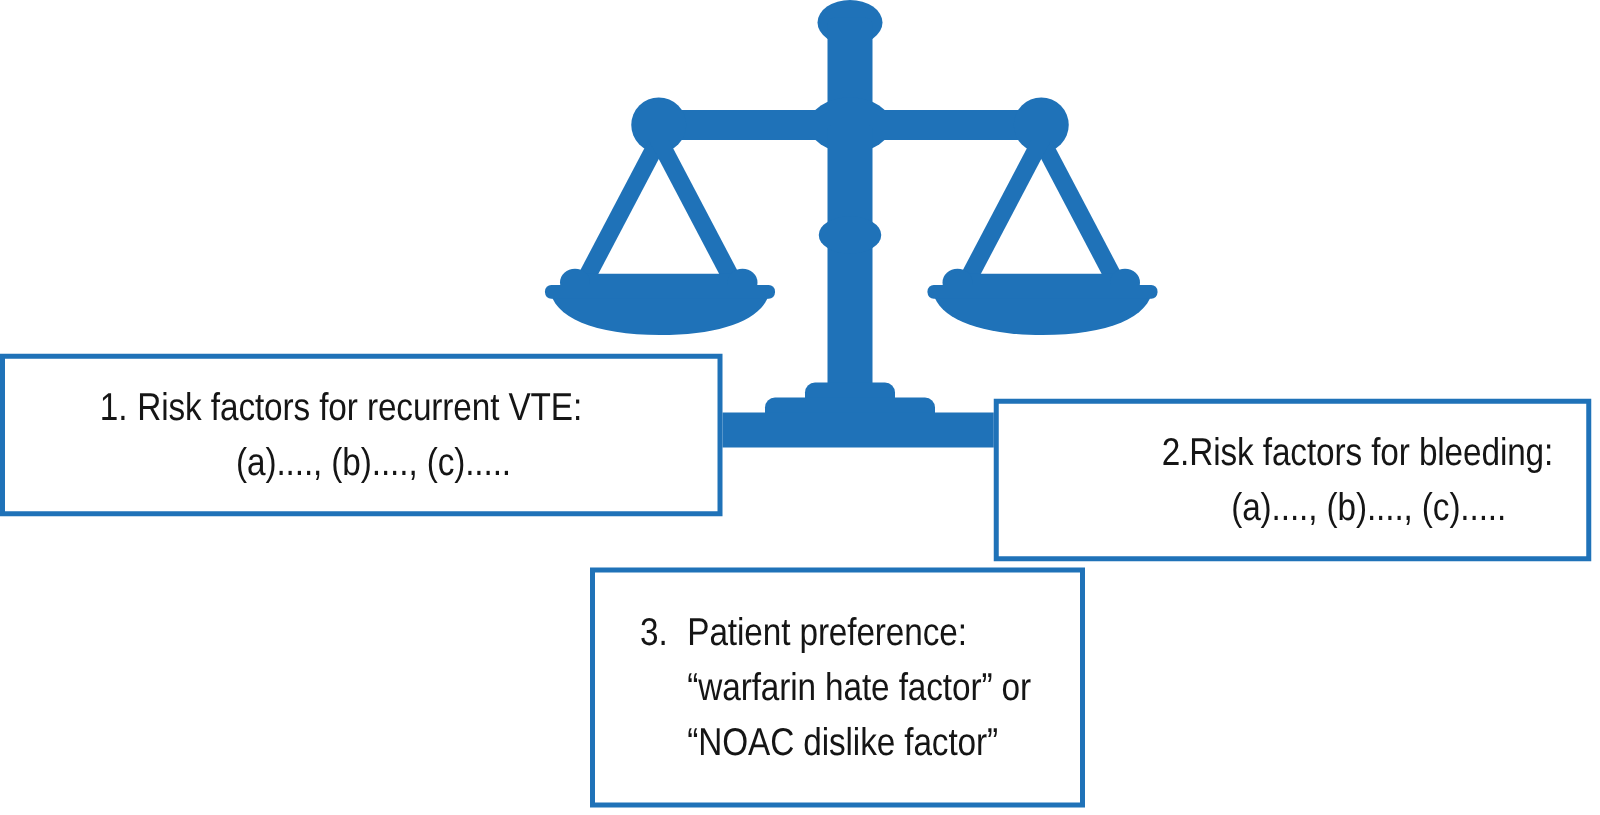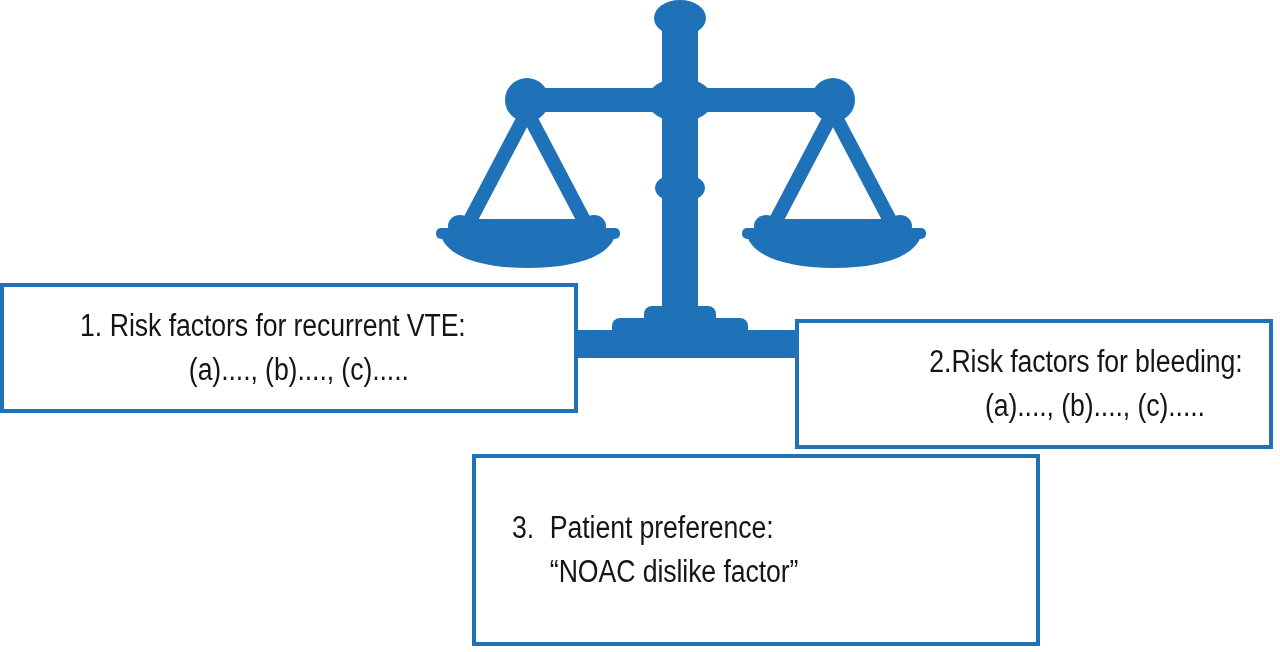--- a/index.html
+++ b/index.html
@@ -44,21 +44,21 @@
   #box-bleeding {
     left: 795px;
     top: 283px;
     width: 478px;
     height: 130px;
     margin-top: 36px;
   }
   #box-preference {
     left: 472px;
     top: 454px;
-    width: 568px;
+    width: 396px;
     height: 192px;
   }
 
   .box-inner {
     position: absolute;
     left: 0;
     right: 0;
     top: 50%;
     transform: translateY(-50%);
     padding: 0 14px;
@@ -163,17 +163,18 @@
   <div class="factor-box" id="box-bleeding">
     <div class="box-inner">
       <span class="line"><span class="line-scale-right"><span class="num-marker">2.</span><span>Risk factors for bleeding:</span></span></span>
       <span class="line"><span class="line-scale-right"><span>(a)...., (b)...., (c).....</span><span class="indent"></span></span></span>
     </div>
   </div>
 
   <div class="factor-box" id="box-preference">
     <div class="box-inner">
       <span class="line"><span class="line-scale"><span class="num-marker">3.</span><span>Patient preference:</span></span></span>
+      <span class="line"><span class="line-scale"><span class="indent"></span><span>“warfarin hate factor” or</span></span></span>
       <span class="line"><span class="line-scale"><span class="indent"></span><span>“NOAC dislike factor”</span></span></span>
     </div>
   </div>
 
 </div>
 
 </body></html>

